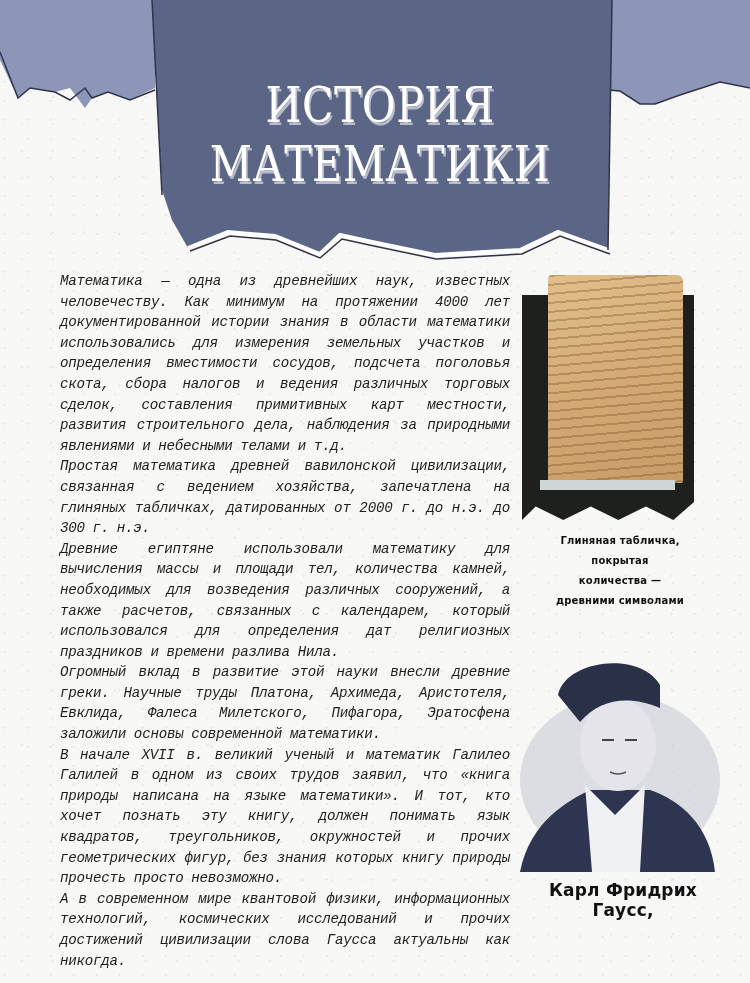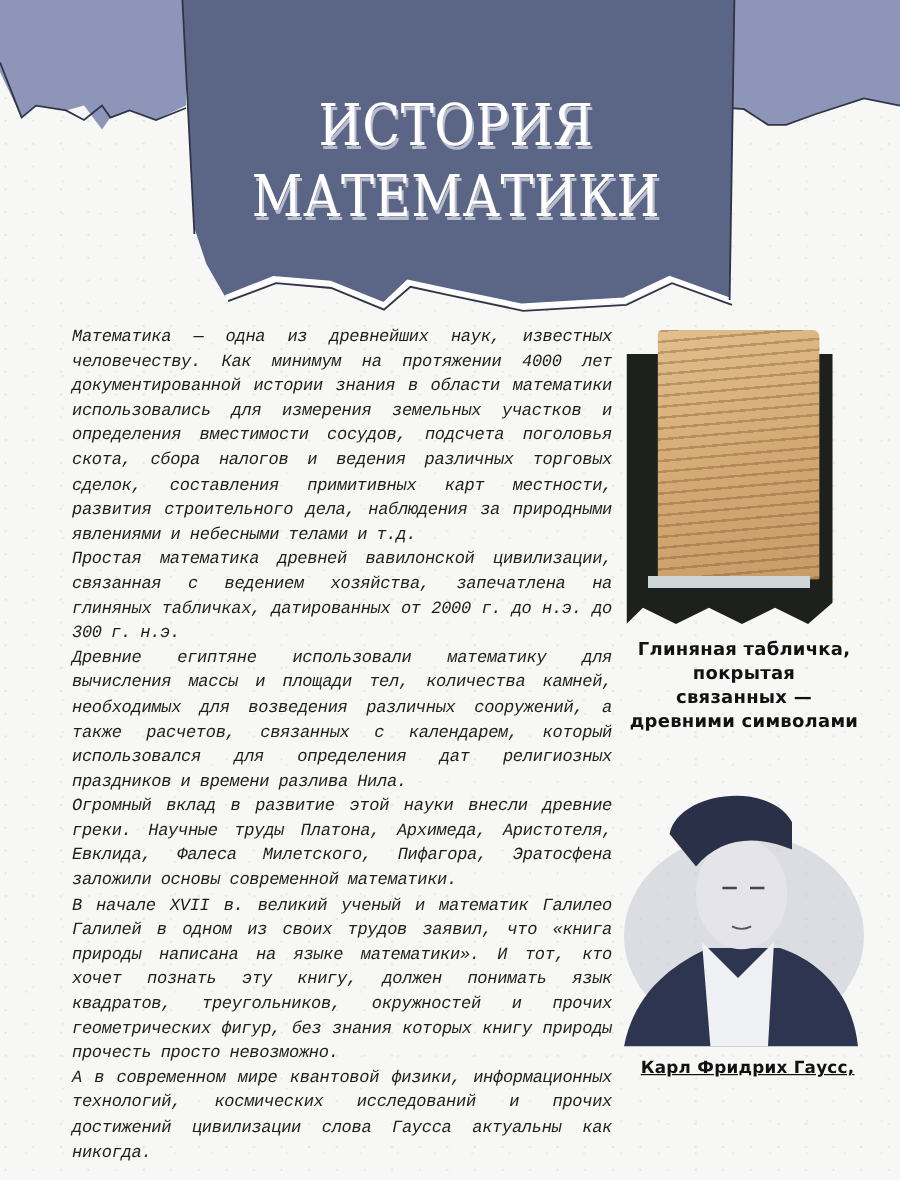--- a/index.html
+++ b/index.html
@@ -46,24 +46,24 @@
     background:
       repeating-linear-gradient(175deg, rgba(120,80,40,0.35) 0 2px, transparent 2px 9px),
       linear-gradient(160deg, #e2bf8c, #d3a872 55%, #c79c66);
     border-radius: 4px 6px 2px 2px;
   }
   .tablet-stand { position: absolute; left: 22px; top: 205px; width: 135px; height: 10px; background: #cfd6d8; }
 
   .caption {
     position: absolute; text-align: center; color: #111;
     font-family: "DejaVu Sans", sans-serif; font-weight: bold;
-    font-size: 15px; line-height: 20px; letter-spacing: 0.2px;
+    font-size: 10px; line-height: 20px; letter-spacing: 0.2px;
   }
   .cap1 { left: 520px; top: 531px; width: 200px; }
-  .cap2 { left: 518px; top: 880px; width: 210px; font-size: 14px; line-height: 20px; text-decoration: underline; }
+  .cap2 { left: 518px; top: 880px; width: 210px; font-size: 17px; line-height: 20px; }
 
   .portrait { position: absolute; left: 510px; top: 650px; width: 215px; height: 222px; }
 </style>
 </head>
 <body>
 
 <div class="speckle"></div>
 
 <svg class="banner" viewBox="0 0 750 270">
   <path d="M0 0 H750 V88 L720 82 L680 95 L655 104 L640 104 L620 91 L608 90 L608 0 Z" fill="#8d96b9"></path>
@@ -91,21 +91,21 @@
 
 <div class="tablet-wrap">
   <div class="tablet-bg"></div>
   <div class="tablet"></div>
   <div class="tablet-stand"></div>
 </div>
 
 <div class="caption cap1">
   <div>Глиняная табличка,</div>
   <div>покрытая</div>
-  <div>связанных —</div>
+  <div>количества —</div>
   <div>древними символами</div>
 </div>
 
 <svg class="portrait" viewBox="0 0 215 222">
   <ellipse cx="110" cy="130" rx="100" ry="85" fill="#c9ccd6" opacity="0.6"></ellipse>
   <path d="M10 222 C20 170 60 150 80 140 L140 140 C170 150 200 175 205 222 Z" fill="#2e3550"></path>
   <path d="M75 135 L105 165 L135 135 L130 222 L82 222 Z" fill="#eef0f4"></path>
   <ellipse cx="108" cy="95" rx="38" ry="46" fill="#e4e4ea"></ellipse>
   <path d="M48 45 C55 10 130 0 150 35 L150 58 C120 45 90 48 70 72 Z" fill="#2a3048"></path>
   <path d="M92 90 h12 M115 90 h12" stroke="#444" stroke-width="2"></path>

